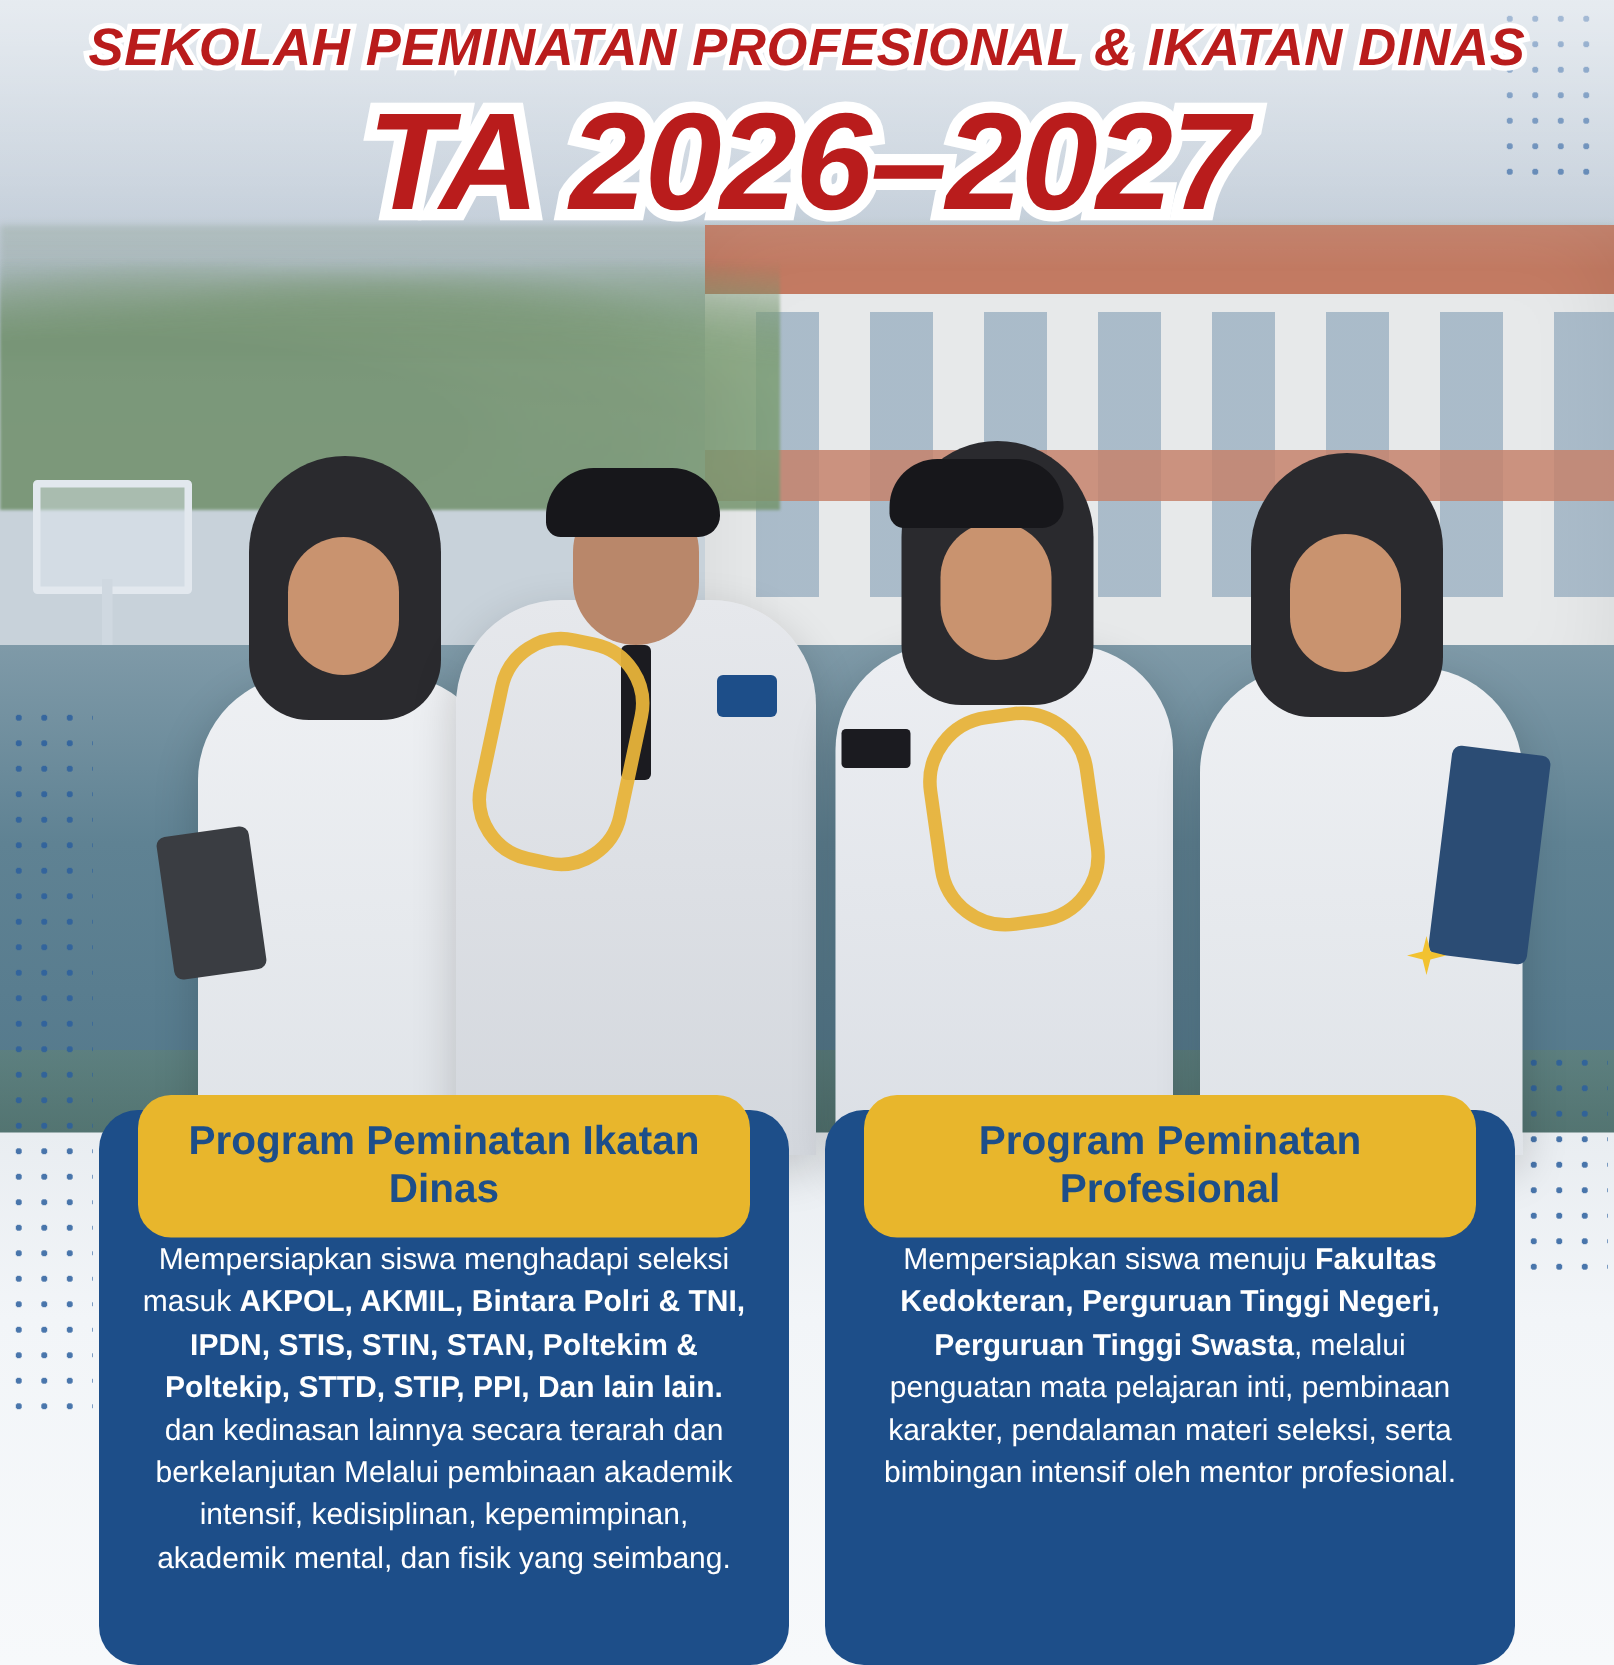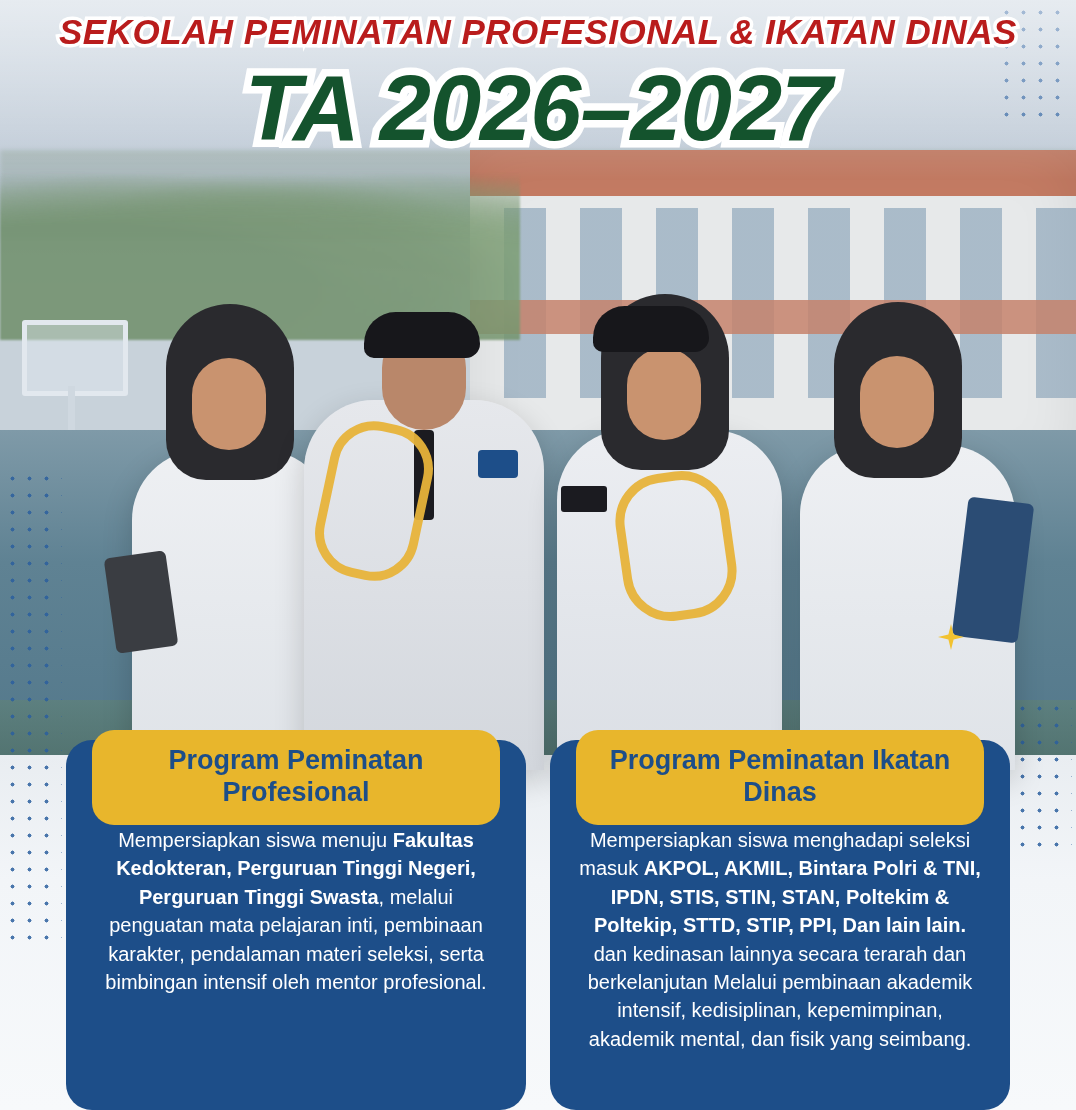--- a/index.html
+++ b/index.html
@@ -145,21 +145,21 @@
     text-transform: uppercase;
   }
   .year {
     position: absolute;
     left: 0; top: 62px; width: 1076px;
     text-align: center;
     font-size: 92px;
     line-height: 1;
     font-weight: 800;
     font-style: italic;
-    color: #14532d;
+    color: #b91c1c;
     -webkit-text-stroke: 15px #ffffff;
     paint-order: stroke fill;
     letter-spacing: -1px;
   }
 
   
   .students { position: absolute; left: 0; top: 250px; width: 1076px; height: 520px; }
   .student { position: absolute; bottom: 0; }
   .st-body {
     position: absolute; bottom: 0; left: 0;
@@ -284,28 +284,28 @@
     </div>
   </div>
 
   <div class="header-band"></div>
   <div class="headline">SEKOLAH PEMINATAN PROFESIONAL &amp; IKATAN DINAS</div>
   <div class="year">TA 2026–2027</div>
 
   <div class="cards">
 
     <div class="card">
+      <div class="card-title">Program Peminatan Ikatan Dinas</div>
+      <div class="card-body">
+        <span>Mempersiapkan siswa menghadapi seleksi masuk </span><b>AKPOL, AKMIL, Bintara Polri &amp; TNI, IPDN, STIS, STIN, STAN, Poltekim &amp; Poltekip, STTD, STIP, PPI, Dan lain lain.</b><span> dan kedinasan lainnya secara terarah dan berkelanjutan Melalui pembinaan akademik intensif, kedisiplinan, kepemimpinan, akademik mental, dan fisik yang seimbang.</span>
+      </div>
+    </div>
+
+    <div class="card">
       <div class="card-title">Program Peminatan Profesional</div>
       <div class="card-body">
         <span>Mempersiapkan siswa menuju </span><b>Fakultas Kedokteran, Perguruan Tinggi Negeri, Perguruan Tinggi Swasta</b><span>, melalui penguatan mata pelajaran inti, pembinaan karakter, pendalaman materi seleksi, serta bimbingan intensif oleh mentor profesional.</span>
       </div>
     </div>
 
-    <div class="card">
-      <div class="card-title">Program Peminatan Ikatan Dinas</div>
-      <div class="card-body">
-        <span>Mempersiapkan siswa menghadapi seleksi masuk </span><b>AKPOL, AKMIL, Bintara Polri &amp; TNI, IPDN, STIS, STIN, STAN, Poltekim &amp; Poltekip, STTD, STIP, PPI, Dan lain lain.</b><span> dan kedinasan lainnya secara terarah dan berkelanjutan Melalui pembinaan akademik intensif, kedisiplinan, kepemimpinan, akademik mental, dan fisik yang seimbang.</span>
-      </div>
-    </div>
-
   </div>
 
 </div>
 
 </body></html>

